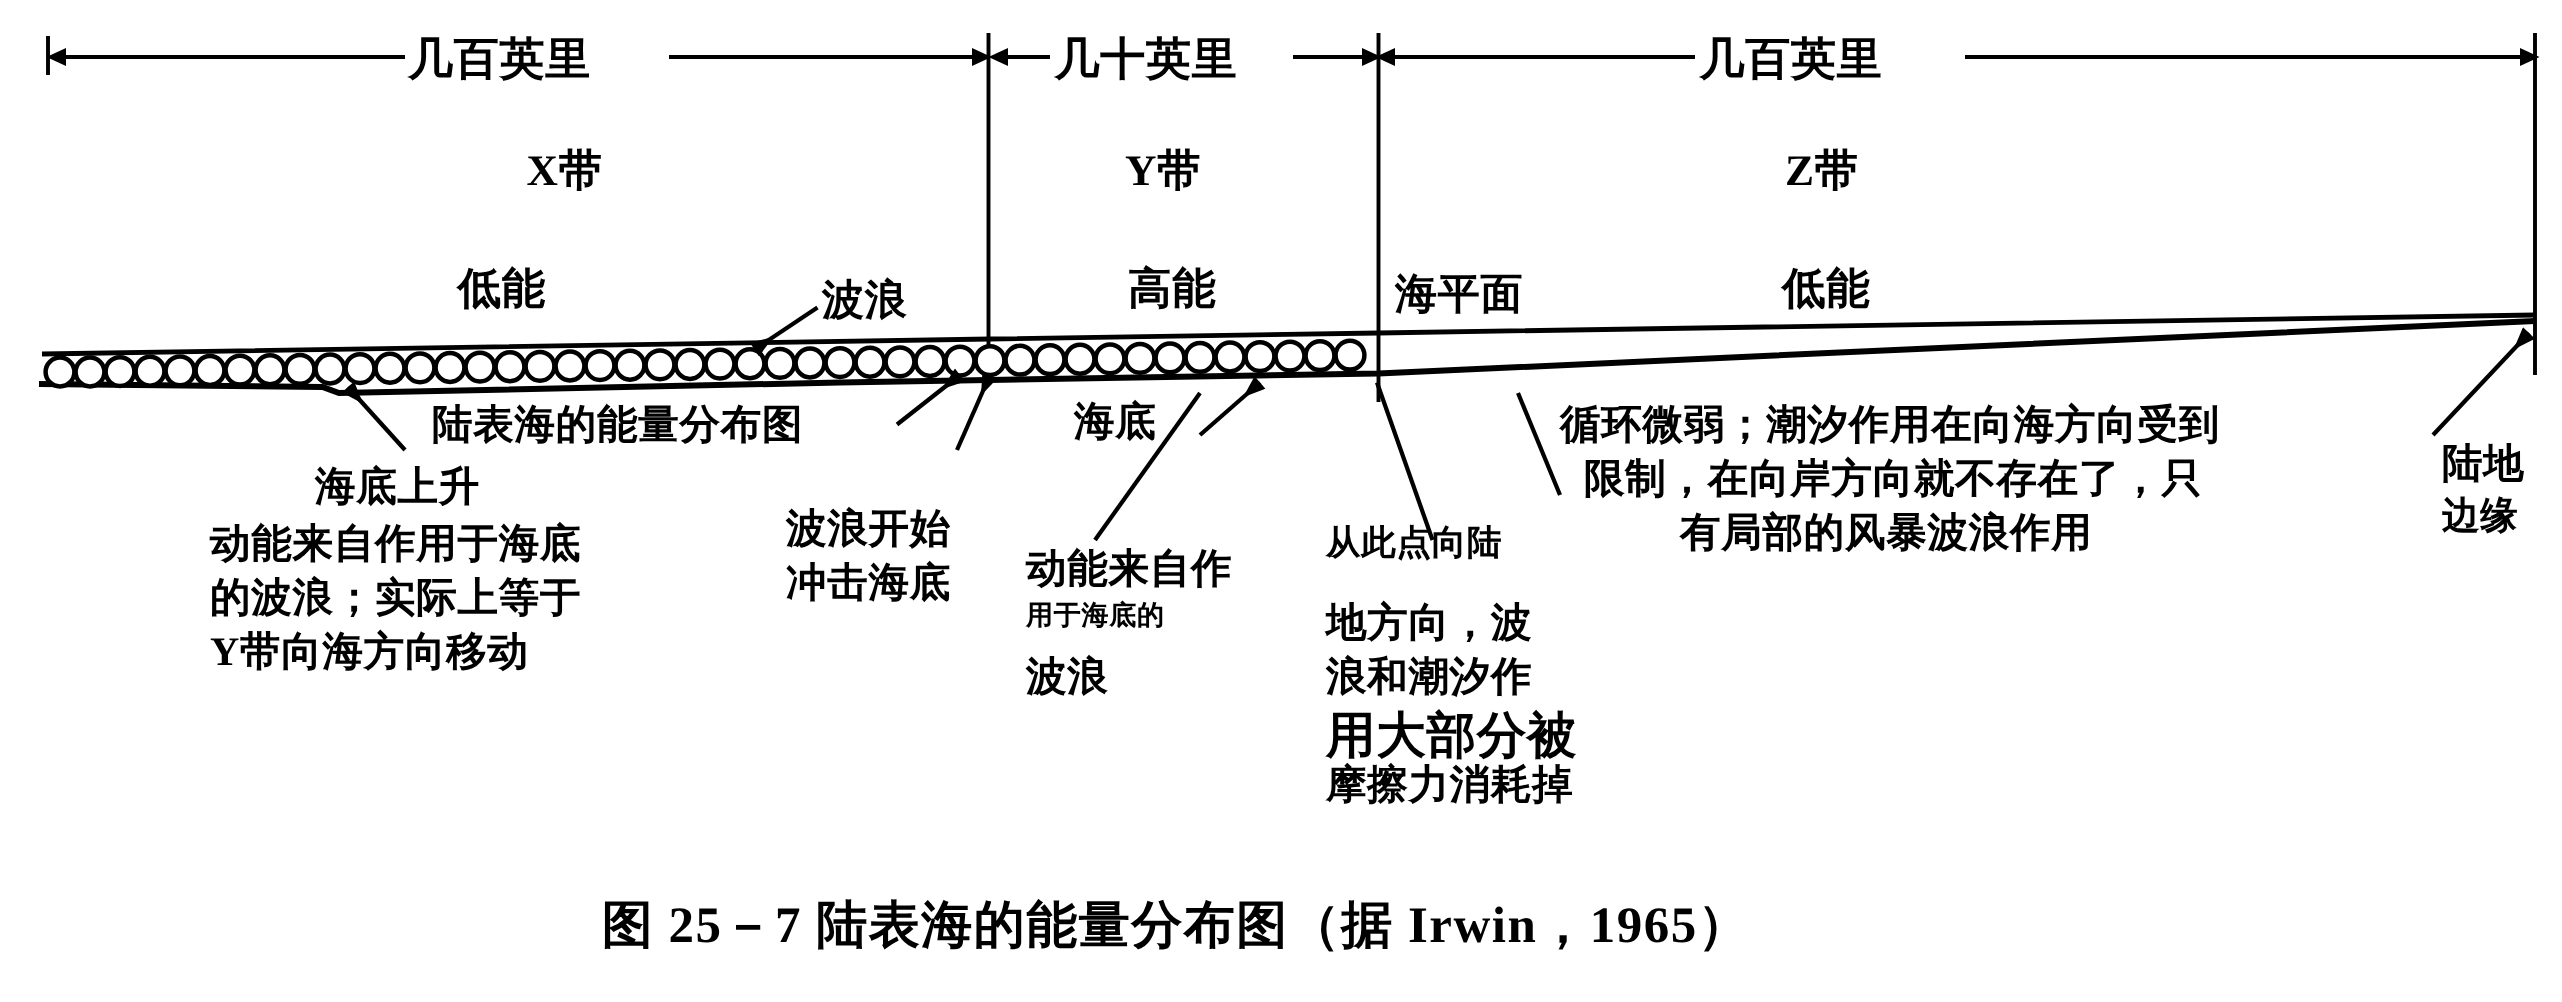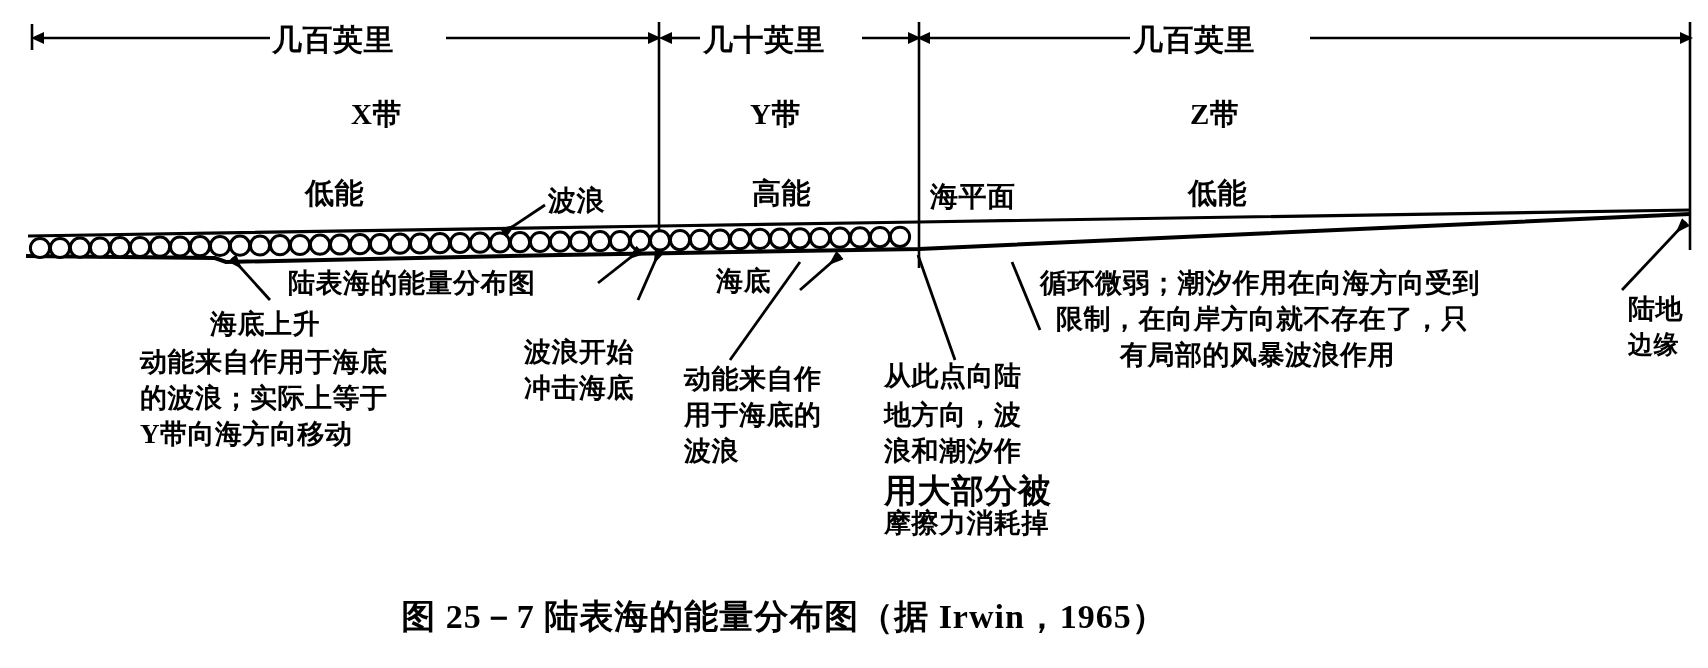--- a/index.html
+++ b/index.html
@@ -162,24 +162,24 @@
 
   <div class="txt ann" style="left:210px;top:309px;font-size:27px;">海底上升</div>
   <div class="txt ann" style="left:140px;top:347px;font-size:27px;">动能来自作用于海底</div>
   <div class="txt ann" style="left:140px;top:383px;font-size:27px;">的波浪；实际上等于</div>
   <div class="txt ann" style="left:140px;top:419px;font-size:27px;">Y带向海方向移动</div>
 
   <div class="txt ann" style="left:524px;top:337px;font-size:27px;">波浪开始</div>
   <div class="txt ann" style="left:524px;top:373px;font-size:27px;text-align:right;">冲击海底</div>
 
   <div class="txt ann" style="left:684px;top:364px;font-size:27px;">动能来自作</div>
-  <div class="txt ann" style="left:684px;top:400px;font-size:27px;">用于海底的</div>
+  <div class="txt ann" style="left:684px;top:400px;font-size:18px;">用于海底的</div>
   <div class="txt ann" style="left:684px;top:436px;font-size:27px;">波浪</div>
 
-  <div class="txt ann" style="left:884px;top:361px;font-size:27px;">从此点向陆</div>
+  <div class="txt ann" style="left:884px;top:348px;font-size:23px;">从此点向陆</div>
   <div class="txt ann" style="left:884px;top:400px;font-size:27px;text-align:center;">地方向，波</div>
   <div class="txt ann" style="left:884px;top:436px;font-size:27px;">浪和潮汐作</div>
   <div class="txt ann" style="left:884px;top:472px;font-size:33px;">用大部分被</div>
   <div class="txt ann" style="left:884px;top:508px;font-size:27px;">摩擦力消耗掉</div>
 
   <div class="txt ann" style="left:1056px;top:304px;font-size:27px;">限制，在向岸方向就不存在了，只</div>
   <div class="txt ann" style="left:1040px;top:268px;font-size:27px;">循环微弱；潮汐作用在向海方向受到</div>
   <div class="txt ann" style="left:1120px;top:340px;font-size:27px;">有局部的风暴波浪作用</div>
 
   <div class="txt ann" style="left:1628px;top:294px;font-size:27px;">陆地</div>

